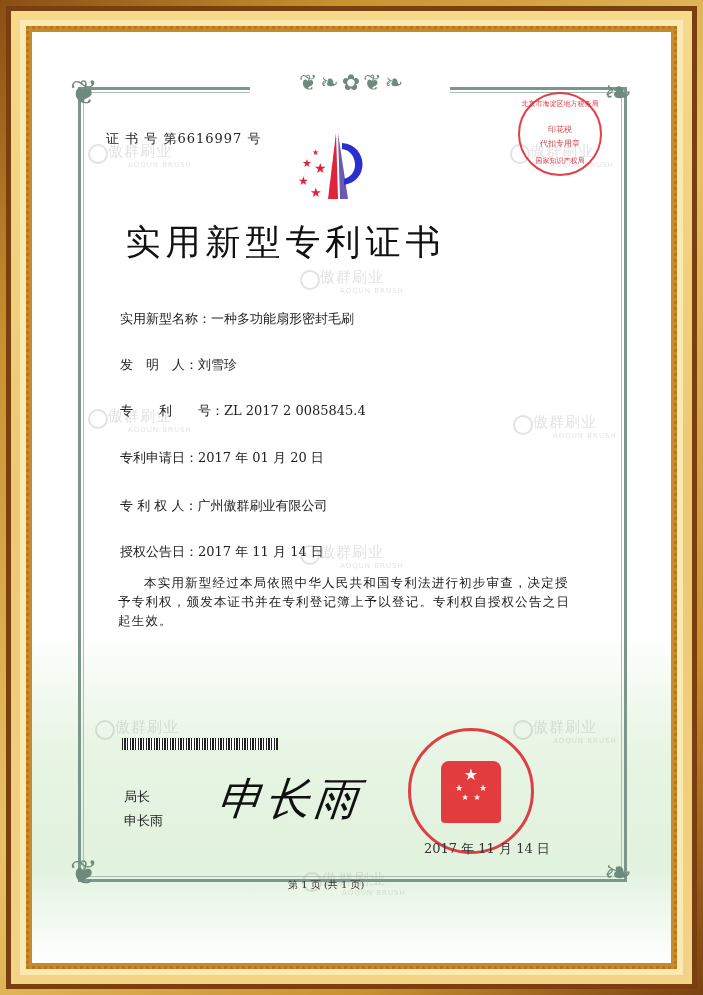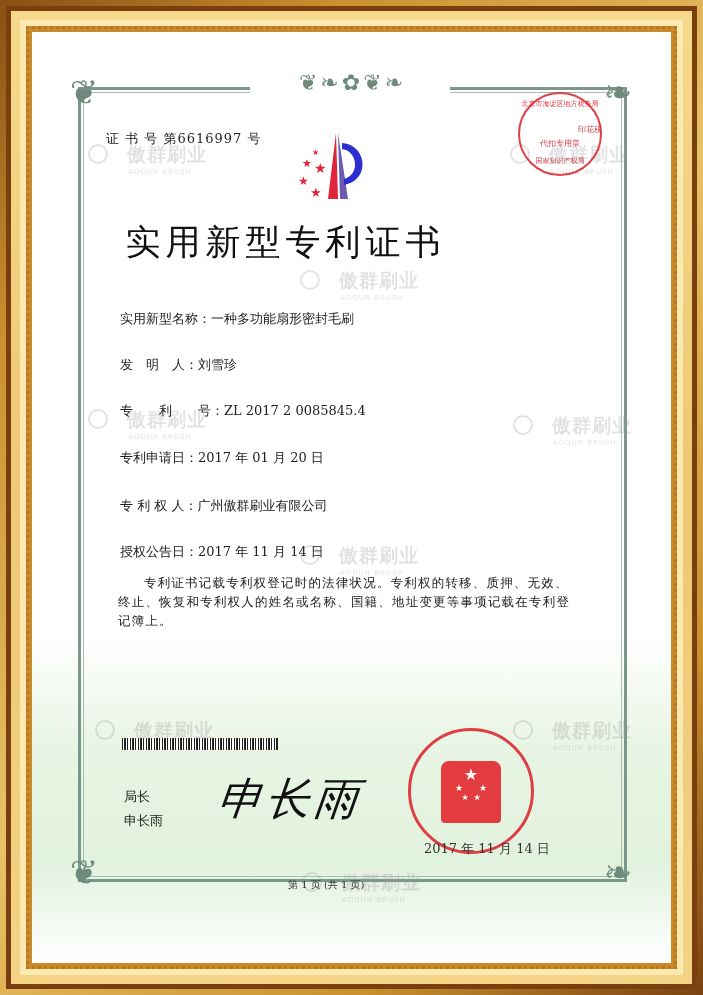--- a/index.html
+++ b/index.html
@@ -21,21 +21,21 @@
   .ornament-top { left:250px; top:72px; width:200px; text-align:center; background:#fff; }
   .corner { position:absolute; width:40px; height:40px; color:#6d8a7c; font-size:34px; line-height:40px; text-align:center; }
   .abs { position:absolute; }
   .cert-no { left:106px; top:130px; font-size:13px; color:#222; letter-spacing:1px;text-align:center; }
   .title { left:0; width:571px; top:219px; text-align:center; font-size:35px; letter-spacing:5px; color:#111; font-family:"DejaVu Sans","Liberation Sans",sans-serif; font-weight:normal; }
   .field { left:120px; font-size:13px; color:#222; white-space:nowrap; }
   .field .lbl { letter-spacing:0px; }
   .para { left:118px; width:462px; font-size:12.5px; color:#222; line-height:19px; letter-spacing:1.2px; }
   .para p { margin:0; text-indent:26px; }
   .watermark { position:absolute; color:rgba(150,150,150,0.28); font-family:"DejaVu Sans","Liberation Sans",sans-serif; pointer-events:none; text-align:left; }
-  .watermark .wm-cn { font-size:19px; font-weight:bold; letter-spacing:1px; display:block;margin-left:19px; }
+  .watermark .wm-cn { font-size:15px; font-weight:normal; letter-spacing:1px; display:block; }
   .watermark .wm-en { font-size:7px; letter-spacing:1px; display:block; margin-left:20px; }
   .watermark .wm-logo { position:absolute; left:-20px; top:2px; width:16px; height:16px; border-radius:50%; border:2px solid rgba(150,150,150,0.28); }
   .barcode { left:122px; top:738px; width:156px; height:12px;
     background:repeating-linear-gradient(90deg,#222 0 1px,#fff 1px 2px,#222 2px 4px,#fff 4px 5px,#222 5px 6px,#fff 6px 8px); }
   .director { left:124px; top:785px; font-size:13px; line-height:24px; color:#222; font-family:"DejaVu Sans","Liberation Sans",sans-serif; }
   .signature { left:218px; top:770px; font-size:44px; color:#111; font-family:"DejaVu Serif",serif; font-style:italic; letter-spacing:4px; transform:skewX(-6deg); }
   .seal { position:absolute; border-radius:50%; border:3px solid rgba(220,30,40,0.85); color:rgba(220,30,40,0.9); text-align:center; }
   .seal-big { left:408px; top:728px; width:120px; height:120px; }
   .seal-big .emblem { position:absolute; left:30px; top:30px; width:60px; height:62px; background:rgba(225,40,45,0.9); border-radius:8px 8px 4px 4px; }
   .seal-big .star { position:absolute; color:#fff; font-size:16px; left:50%; transform:translateX(-50%); top:4px; }
@@ -123,21 +123,21 @@
   <path d="M44,10 C70,12 72,48 46,52 L46,46 C62,42 60,18 44,16 Z" fill="#2b2fd0"></path>
   <text x="14" y="22" font-size="8" fill="#e0243a">★</text>
   <text x="4" y="34" font-size="11" fill="#e0243a">★</text>
   <text x="16" y="40" font-size="14" fill="#e0243a">★</text>
   <text x="0" y="52" font-size="12" fill="#e0243a">★</text>
   <text x="12" y="64" font-size="13" fill="#e0243a">★</text>
 </svg>
 
 <div class="seal seal-small">
   <div class="ring-text">北京市海淀区地方税务局</div>
-  <div class="mid" style="top:30px;padding-left:30px;">印花税</div>
+  <div class="mid" style="top:30px;">印花税</div>
   <div class="mid" style="top:44px;">代扣专用章</div>
   <div class="mid" style="top:62px;font-size:7px;">国家知识产权局</div>
 </div>
 
 <div class="abs title">实用新型专利证书</div>
 
 <div class="abs field" style="top:310px;">
   <span class="lbl">实用新型名称：</span><span>一种多功能扇形密封毛刷</span>
 </div>
 <div class="abs field" style="top:356px;text-align:right;">
@@ -150,21 +150,21 @@
   <span class="lbl">专利申请日：</span><span>2017 年 01 月 20 日</span>
 </div>
 <div class="abs field" style="top:497px;">
   <span class="lbl">专 利 权 人：</span><span>广州傲群刷业有限公司</span>
 </div>
 <div class="abs field" style="top:543px;">
   <span class="lbl">授权公告日：</span><span>2017 年 11 月 14 日</span>
 </div>
 
 <div class="abs para" style="top:573px;">
-  <p>专利证书记载专利权登记时的法律状况。专利权的转移、质押、无效、终止、恢复和专利权人的姓名或名称、国籍、地址变更等事项记载在专利登记簿上。</p>
+  <p>本实用新型经过本局依照中华人民共和国专利法进行初步审查，决定授予专利权，颁发本证书并在专利登记簿上予以登记。专利权自授权公告之日起生效。</p>
 </div>
 
 <div class="abs barcode"></div>
 
 <div class="abs director">
   <div>局长</div>
   <div>申长雨</div>
 </div>
 <div class="abs signature">申长雨</div>
 

